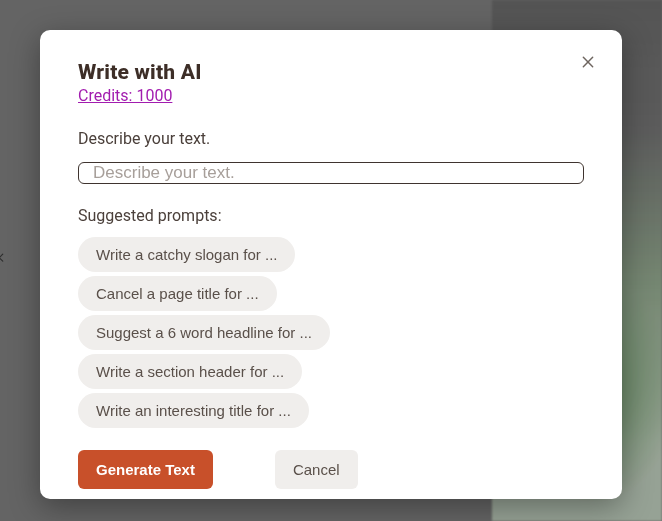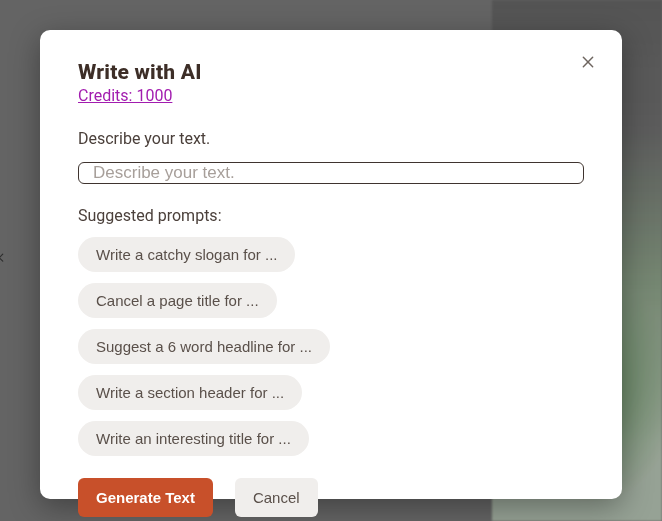--- a/index.html
+++ b/index.html
@@ -110,57 +110,58 @@
   .suggested-label {
     margin-top: 22px;
     font-size: 16px;
     color: #4b403b;
   }
 
   .chips {
     margin-top: 12px;
     display: flex;
     flex-direction: column;
-    gap: 11px;
+    gap: 4px;
     align-items: flex-start;
   }
   .chip {
     background: #f0eeec;
     color: #5a504a;
     font-size: 15px;
     padding: 10px 18px;
     border-radius: 999px;
     border: none;
     cursor: pointer;
     line-height: 1;
   }
 
   .actions {
     margin-top: 22px;
     display: flex;
-    gap: 22px;
+    gap: 32px;
     align-items: center;
   }
   .btn {
     font-size: 15px;
     padding: 12px 18px;
     border-radius: 6px;
     cursor: pointer;
     border: none;
     line-height: 1;
     font-weight: 600;
   }
   .btn-primary {
     background: #c8502a;
     color: #ffffff;
   }
   .btn-secondary {
     background: #f0eeec;
     color: #5a504a;
     font-weight: 500;
+    margin-left: 30px;
   }
 
   
   .left-hint {
     position: absolute;
     left: -6px;
     top: 50%;
     transform: translateY(-55%);
     color: rgba(0,0,0,0.55);
     pointer-events: none;

